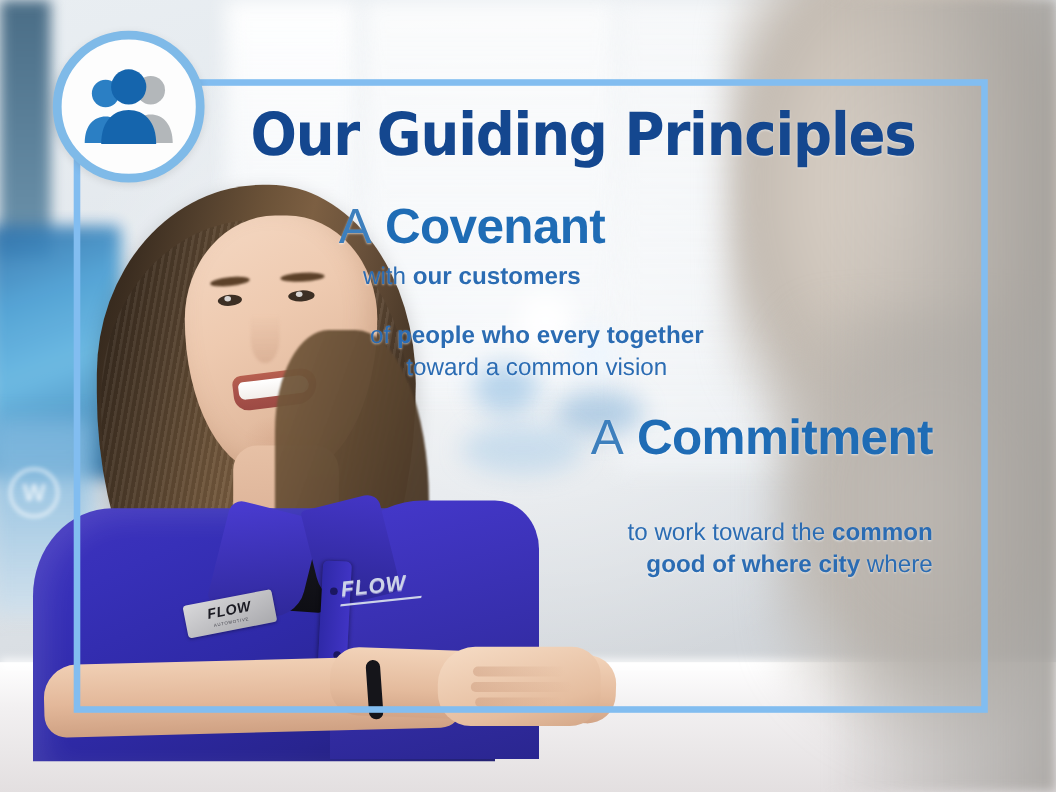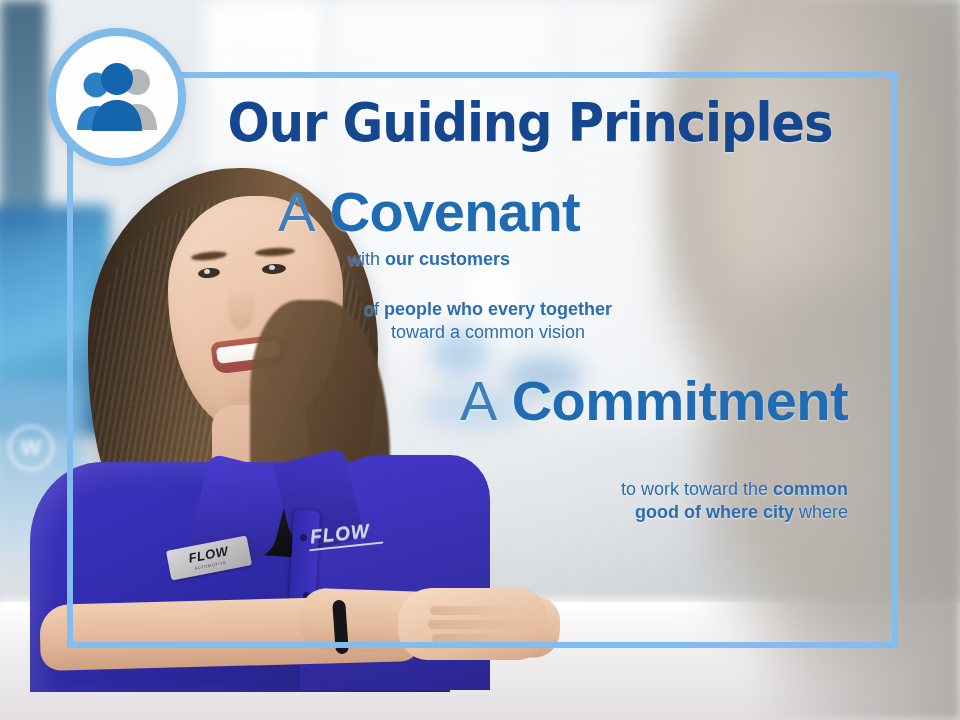--- a/index.html
+++ b/index.html
@@ -343,32 +343,32 @@
     position: absolute;
     left: 170px; top: 182px; width: 700px;
     text-align: right;
     padding-right: 12px;
   }
   .p-block { margin-bottom: 26px; }
   .p-block:last-child { margin-bottom: 0; }
 
   .p-main {
     font-family: "Liberation Sans", sans-serif;
-    font-size: 56px;
+    font-size: 45px;
     line-height: 1.06;
     color: #1f6cb5;
     text-shadow: 0 1px 2px rgba(255,255,255,.6);
     white-space: nowrap;
   }
   .p-main .lead { font-weight: normal; color: #3d7fbd; letter-spacing: 1px; }
   .p-main .kw   { font-weight: bold; letter-spacing: -0.6px; }
 
   .p-sub {
     font-family: "Liberation Sans", sans-serif;
-    font-size: 18px;
+    font-size: 22px;
     line-height: 1.30;
     color: #2b6cb3;
     margin-top: 7px;
     text-shadow: 0 1px 2px rgba(255,255,255,.6);
   }
   .p-sub b { font-weight: bold; }
 
   
   .p-block.b1 { text-align: center; padding-right: 170px; }
   .p-block.b2 { text-align: center; padding-right: 52px; }

